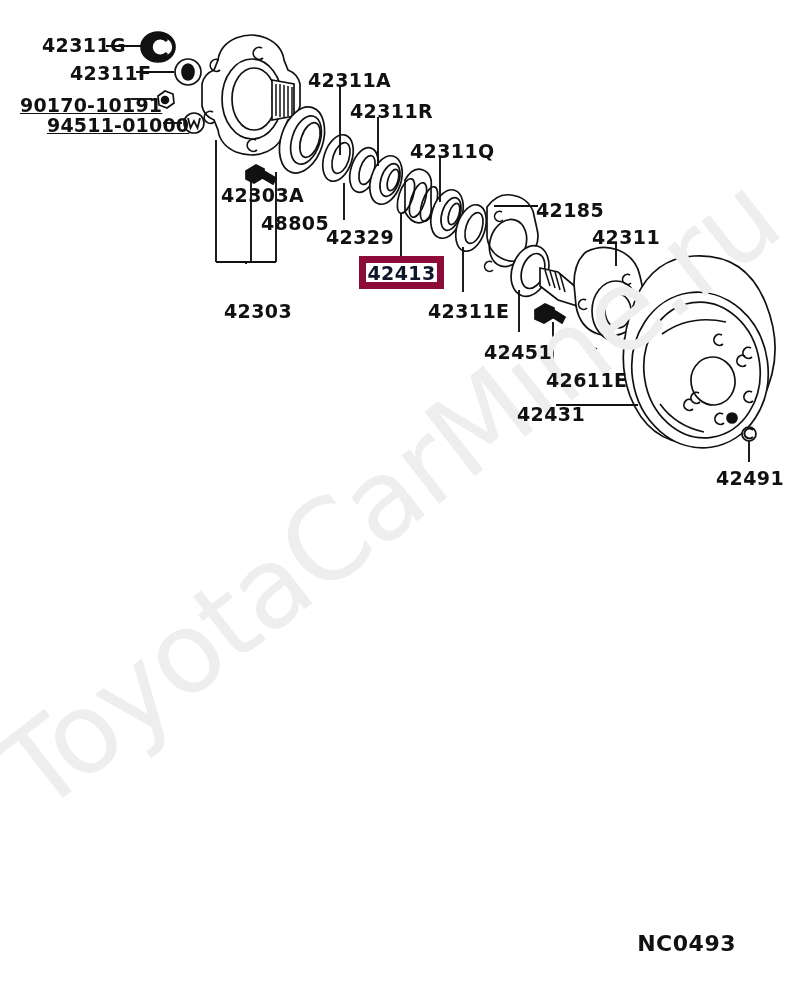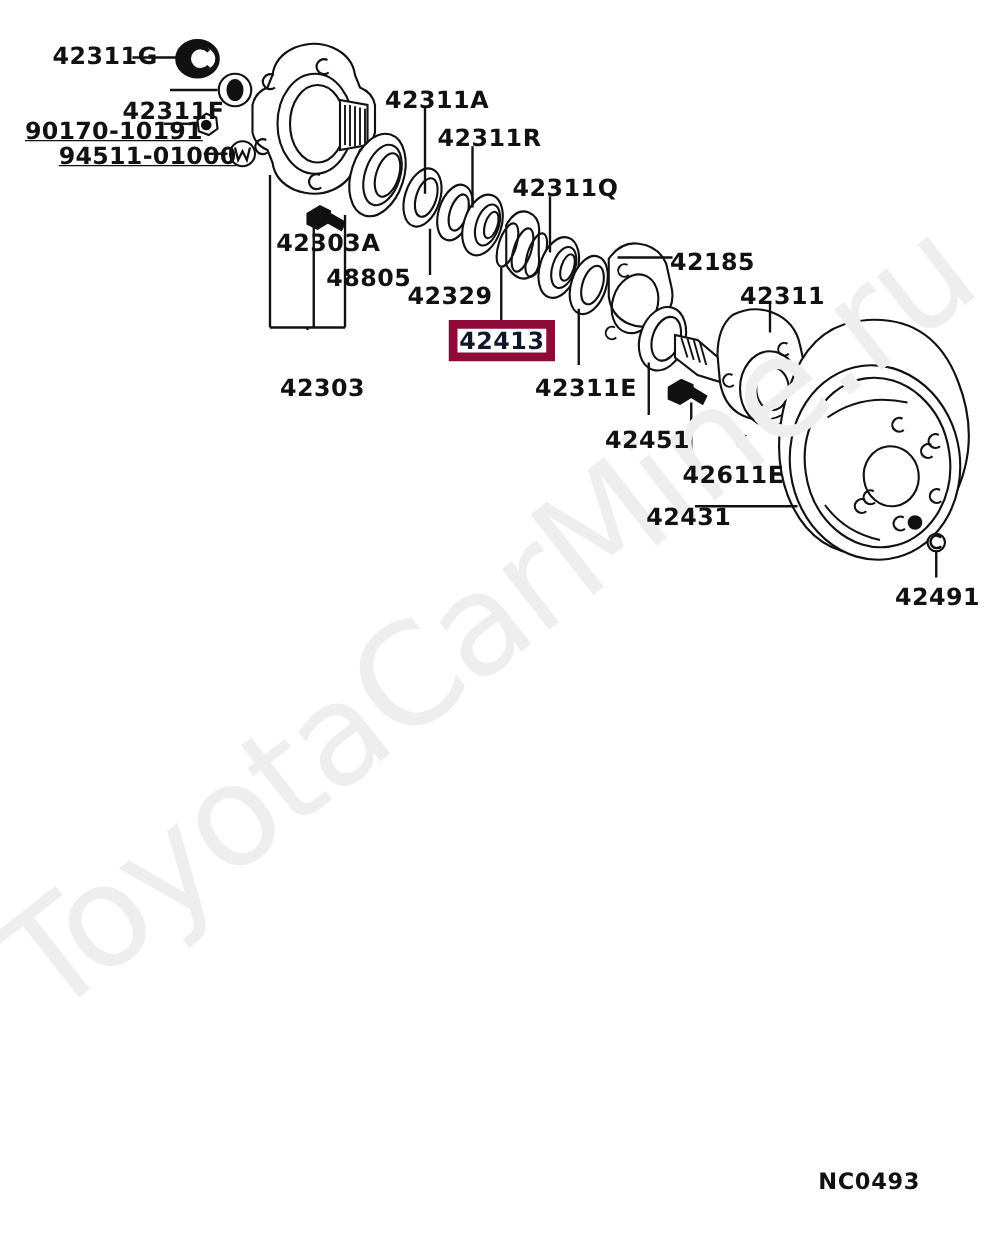--- a/index.html
+++ b/index.html
@@ -70,21 +70,21 @@
     font-size: 19px;
     font-weight: 700;
     color: #0f172a;
     letter-spacing: 0.4px;
   }
   #diagram-code {
     position: absolute;
     right: 56px;
     bottom: 48px;
     font-family: "DejaVu Sans", sans-serif;
-    font-size: 18px;
+    font-size: 22px;
     font-weight: 700;
     color: #111111;
     letter-spacing: 0.5px;
     z-index: 9;
   }
   .ln { stroke: #111111; stroke-width: 1.9; fill: none; }
   .pt { stroke: #111111; stroke-width: 1.7; fill: none; }
   .pt-f { stroke: #111111; stroke-width: 1.7; fill: #111111; }
   .pt-w { stroke: #111111; stroke-width: 1.7; fill: #ffffff; }
 </style>
@@ -297,21 +297,21 @@
       <line x1="519" y1="290" x2="519" y2="332" class="ln"></line>
 
       <line x1="553" y1="322" x2="553" y2="362" class="ln"></line>
 
       <line x1="616" y1="242" x2="616" y2="266" class="ln"></line>
     </g>
   </svg>
 
   <div id="label-layer">
     <span class="plabel" style="left:42px;  top:36px;">42311G</span>
-    <span class="plabel" style="left:70px;  top:80px;margin-left:28px;">42311F</span>
+    <span class="plabel" style="left:70px;  top:64px;">42311F</span>
     <span class="plabel wide" style="left:20px; top:96px;">90170-10191</span>
     <span class="plabel wide" style="left:47px; top:116px;">94511-01000</span>
     <span class="plabel" style="left:308px; top:71px;">42311A</span>
     <span class="plabel" style="left:350px; top:102px;">42311R</span>
     <span class="plabel" style="left:410px; top:142px;">42311Q</span>
     <span class="plabel" style="left:221px; top:186px;">42303A</span>
     <span class="plabel" style="left:261px; top:214px;">48805</span>
     <span class="plabel" style="left:326px; top:228px;">42329</span>
     <span class="plabel" style="left:536px; top:201px;">42185</span>
     <span class="plabel" style="left:592px; top:228px;">42311</span>

